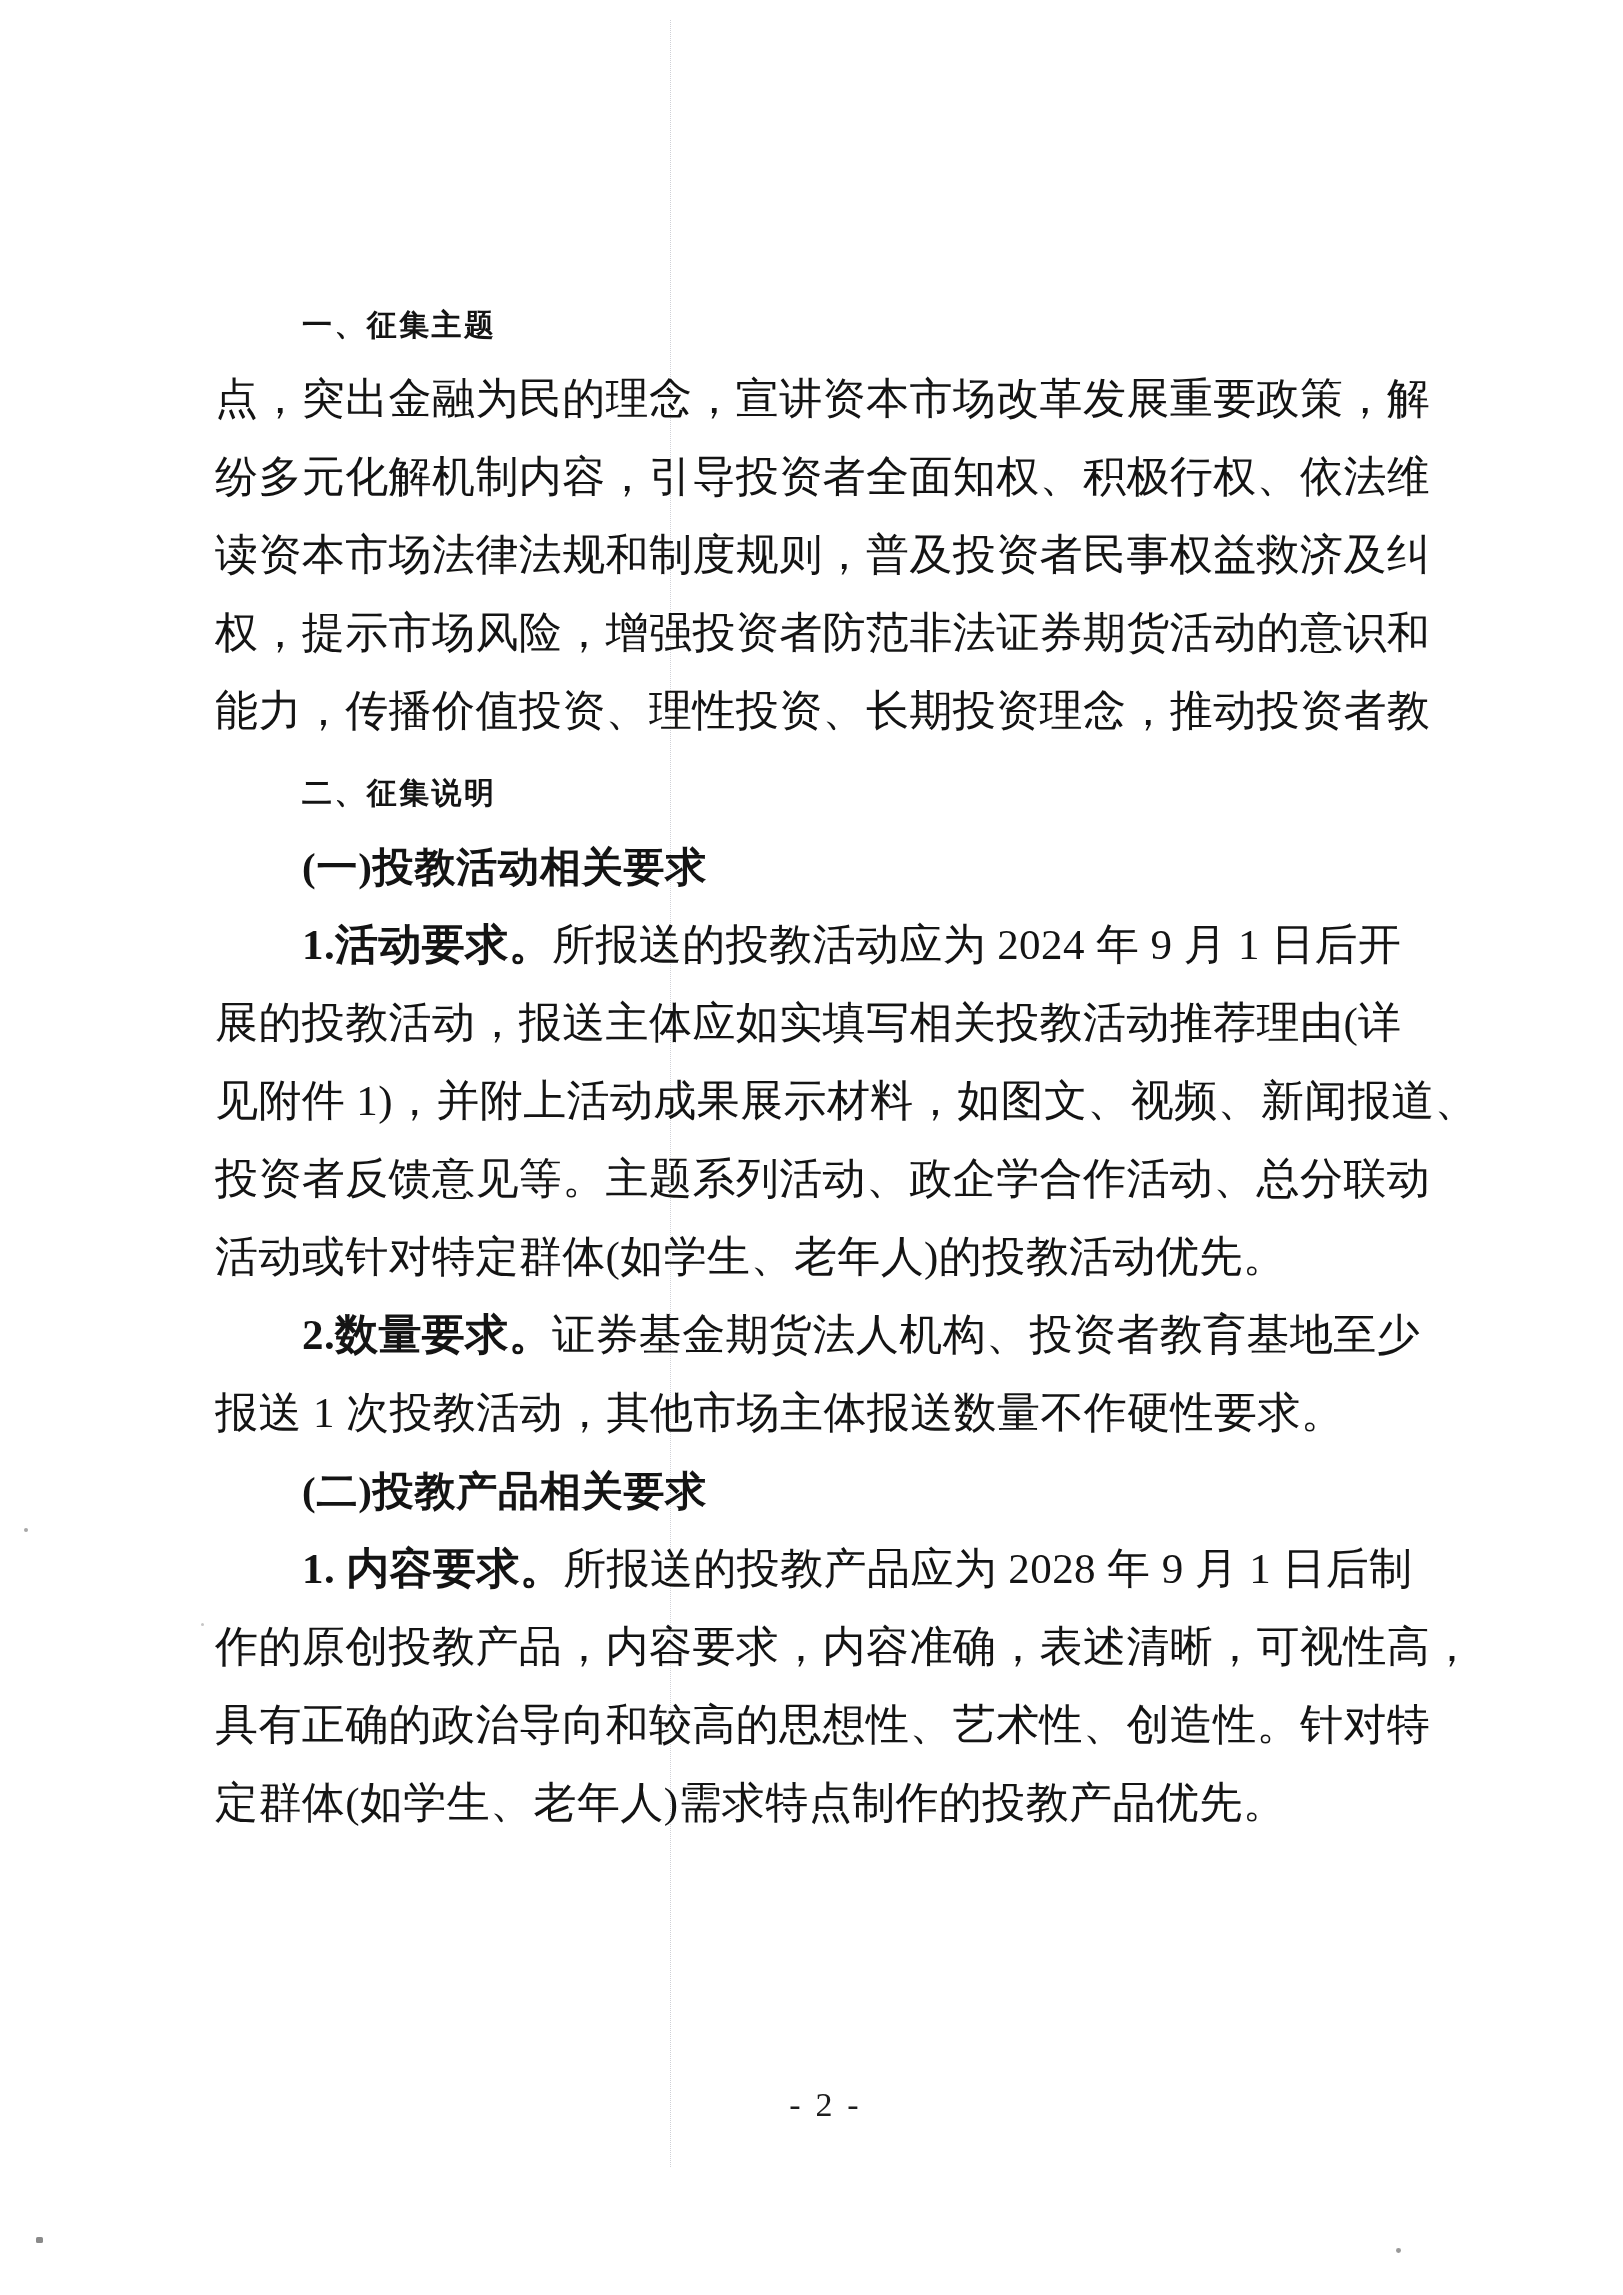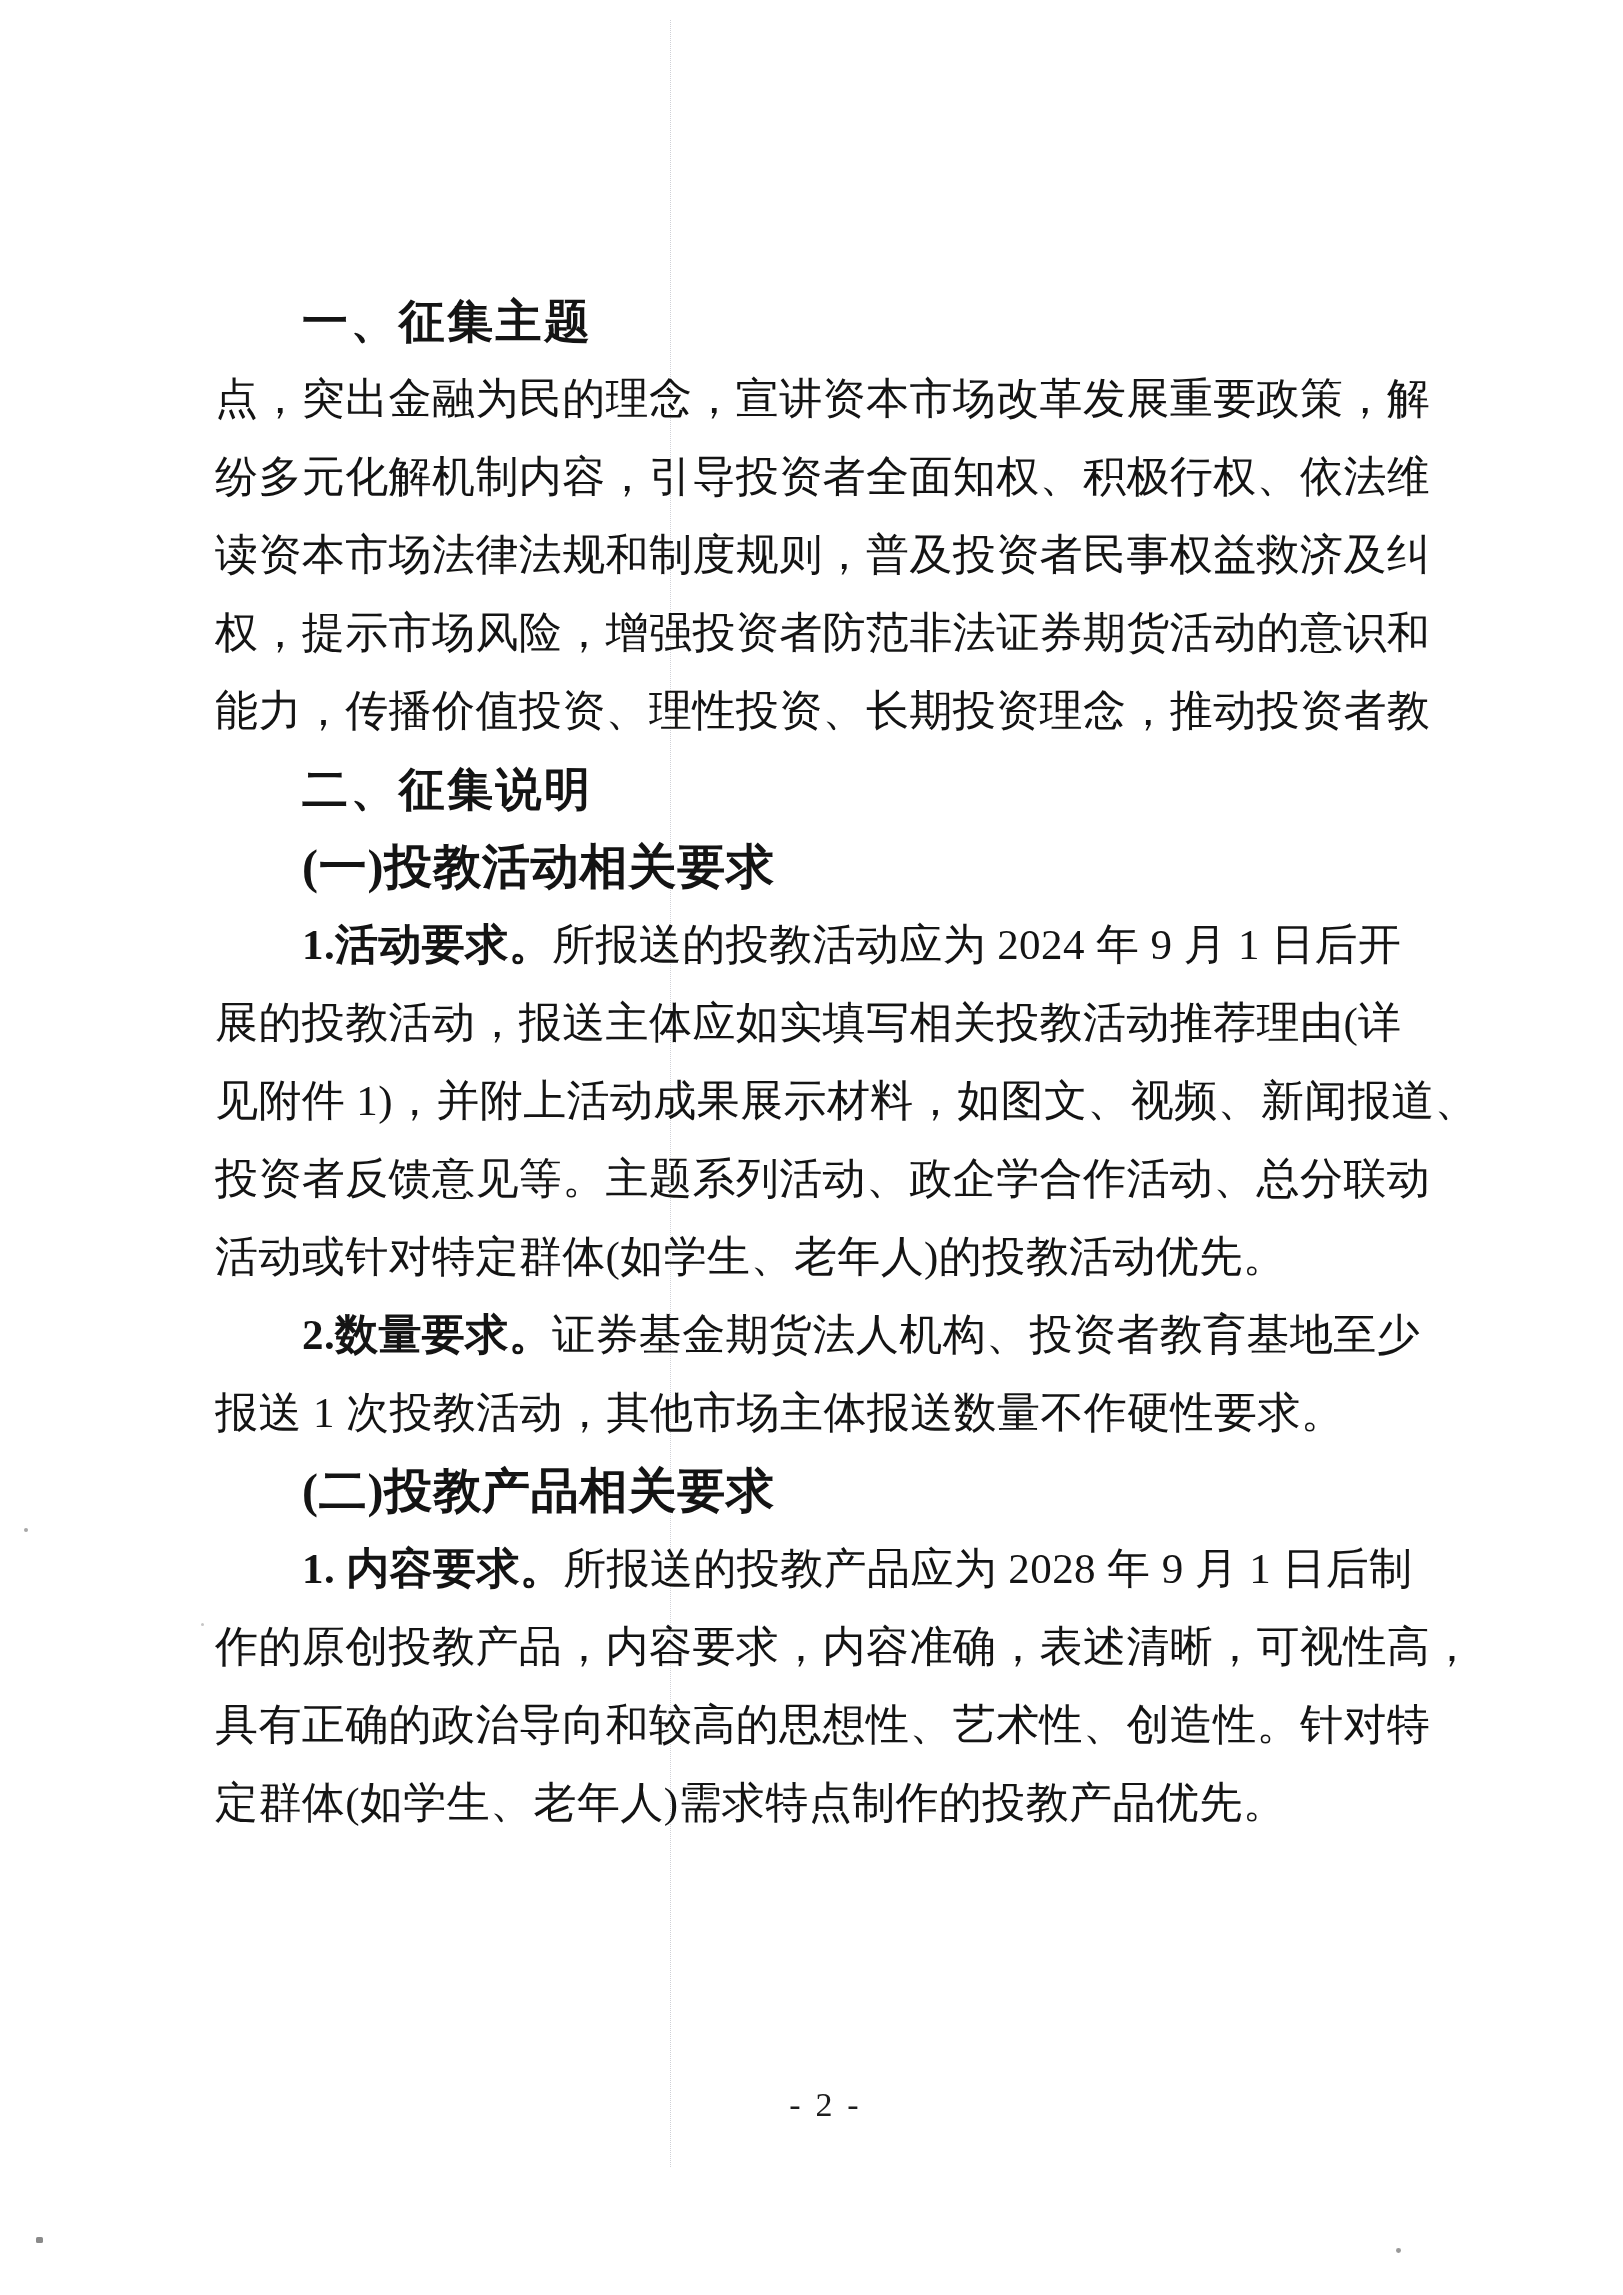--- a/index.html
+++ b/index.html
@@ -41,26 +41,26 @@
     line-height: 78px;
     font-size: 43px;
     color: #141414;
     letter-spacing: 0.4px;
     white-space: nowrap;
   }
   .line.indent { padding-left: 87px; }
   .line.heading .seg {
     font-family: "Liberation Sans", sans-serif;
     font-weight: 700;
-    font-size: 46px;
+    font-size: 30px;
     letter-spacing: 2.4px;
   }
   .line.subheading .seg {
     font-weight: 700;
-    font-size: 48px;
+    font-size: 41px;
     letter-spacing: 0.8px;
   }
   .seg.bold { font-weight: 700; }
   .page-number {
     position: absolute;
     left: 215px; top: 2080px;
     width: 1221px;
     height: 49px;
     line-height: 49px;
     text-align: center;

